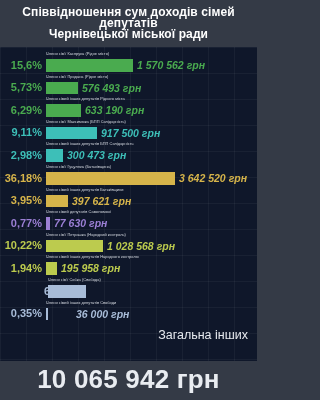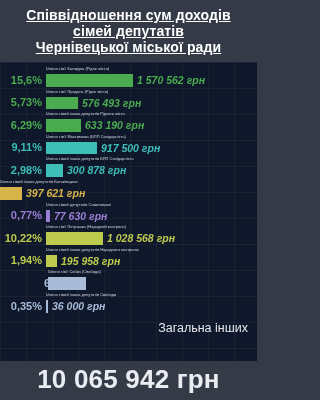--- a/index.html
+++ b/index.html
@@ -27,26 +27,25 @@
 
   
   .header {
     flex: 0 0 auto;
     background: #343a46;
     padding: 7px 10px 7px 10px;
     text-align: center;
   }
   .header-title {
     color: #ffffff;
-    font-size: 14px;
-    font-weight: bold;
-    line-height: 16px;
+    font-size: 12px;
+    font-weight: bold;
+    line-height: 11px;
     letter-spacing: 0.1px;
     white-space: pre-line;
-    text-decoration: underline;
   }
 
   
   .chart-area {
     position: relative;
     flex: 1 1 auto;
     background: #0f172a;
     overflow: hidden;
     padding-top: 3px;
   }
@@ -184,24 +183,33 @@
             <div class="caption">Члени сім'ї Максимюка (БПП Солідарність)</div>
             <div class="bar" style="width: 51px; background: rgb(61, 191, 184);"></div>
             <div class="bar-value" style="color: rgb(61, 191, 184);">917 500 грн</div>
           </div>
         </div>
         <div class="row">
           <div class="row-pct" style="color: rgb(61, 191, 184);">2,98%</div>
           <div class="bar-wrap">
             <div class="caption">Члени сімей інших депутатів БПП Солідарність</div>
             <div class="bar" style="width: 17px; background: rgb(61, 191, 184);"></div>
-            <div class="bar-value" style="color: rgb(61, 191, 184);">300 878 грн</div>
-          </div>
-        </div>
-        <div class="row">
+            <div class="bar-value" style="color: rgb(61, 191, 184);">300 473 грн</div>
+          </div>
+        </div>
+        <div class="row">
+          <div class="row-pct" style="color: rgb(214, 180, 74);">36,18%</div>
+          <div class="bar-wrap">
+            <div class="caption">Члени сім'ї Гуцуляка (Батьківщина)</div>
+            <div class="bar" style="width: 129px; background: rgb(214, 180, 74);"></div>
+            <div class="bar-value" style="color: rgb(214, 180, 74);">3 642 520 грн</div>
+          </div>
+        </div>
+        <div class="row">
+          <div class="row-pct" style="color: rgb(214, 180, 74);">3,95%</div>
           <div class="bar-wrap">
             <div class="caption">Члени сімей інших депутатів Батьківщини</div>
             <div class="bar" style="width: 22px; background: rgb(214, 180, 74);"></div>
             <div class="bar-value" style="color: rgb(214, 180, 74);">397 621 грн</div>
           </div>
         </div>
         <div class="row">
           <div class="row-pct" style="color: rgb(155, 127, 212);">0,77%</div>
           <div class="bar-wrap">
             <div class="caption">Члени сімей депутатів Самопомочі</div>
@@ -230,21 +238,21 @@
           <div class="bar-wrap">
             <div class="caption">Члени сім'ї Собка (Свобода)</div>
             <div class="bar" style="width: 38px; background: rgb(168, 188, 216);"></div>
           </div>
         </div>
         <div class="row">
           <div class="row-pct" style="color: rgb(168, 188, 216);">0,35%</div>
           <div class="bar-wrap">
             <div class="caption">Члени сімей інших депутатів Свободи</div>
             <div class="bar" style="width: 2px; background: rgb(168, 188, 216);"></div>
-            <div class="bar-value" style="color: rgb(168, 188, 216);">36 000 грн</div>
+            <div class="bar-value" style="color: rgb(168, 188, 216); margin-left: 24px;">36 000 грн</div>
           </div>
         </div>
       </div>
 
     <div class="total-label-band">
       <span class="total-label">Загальна інших</span>
     </div>
   </div>
 
   <div class="total-band">

